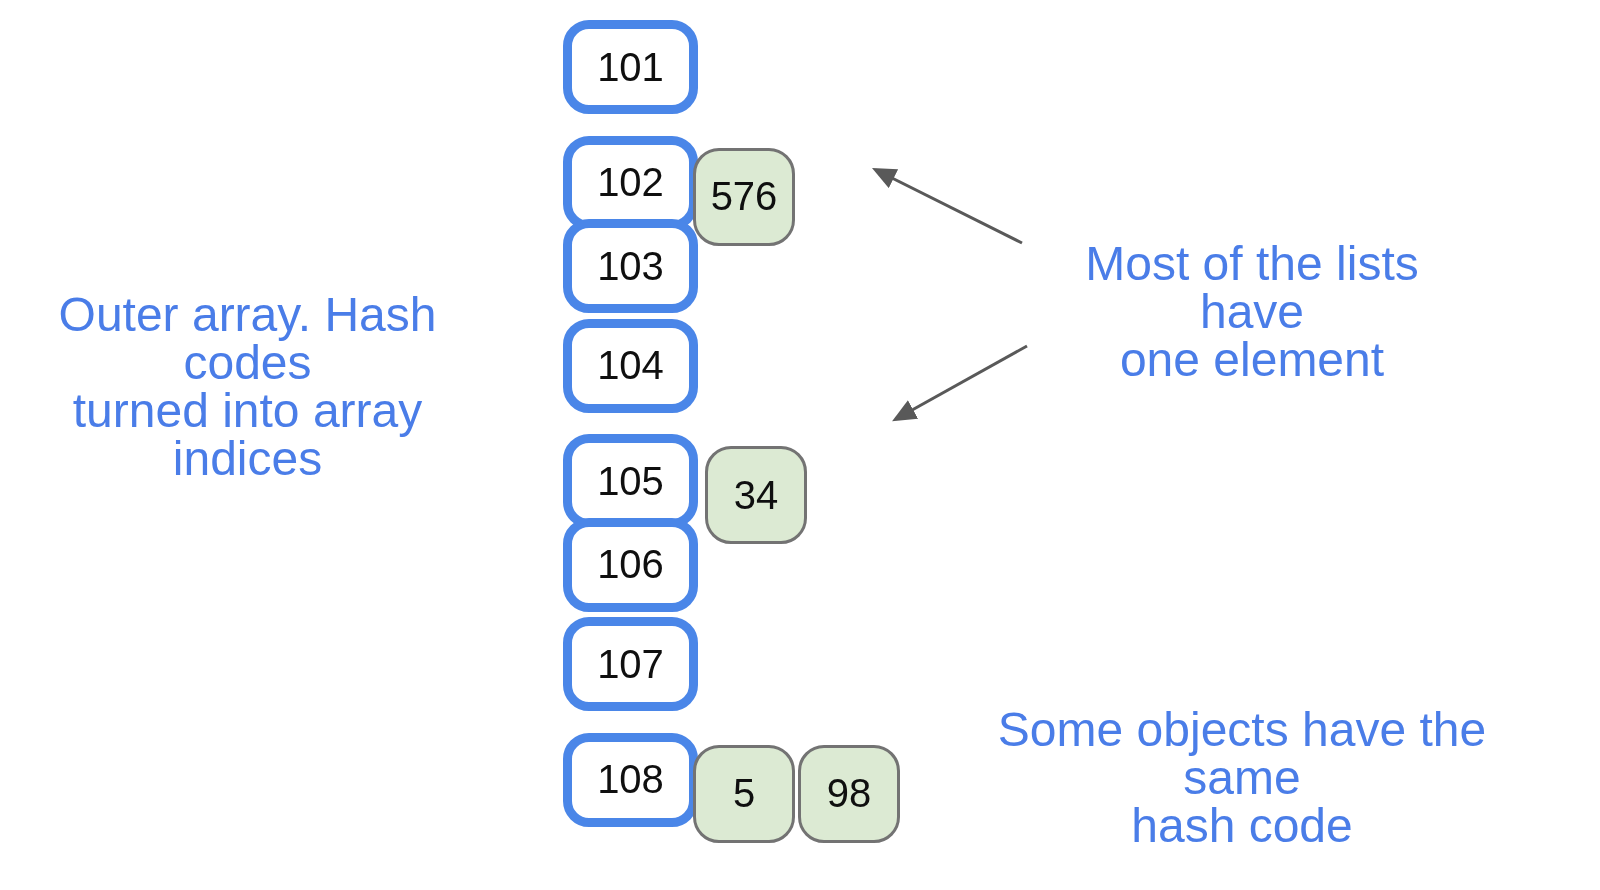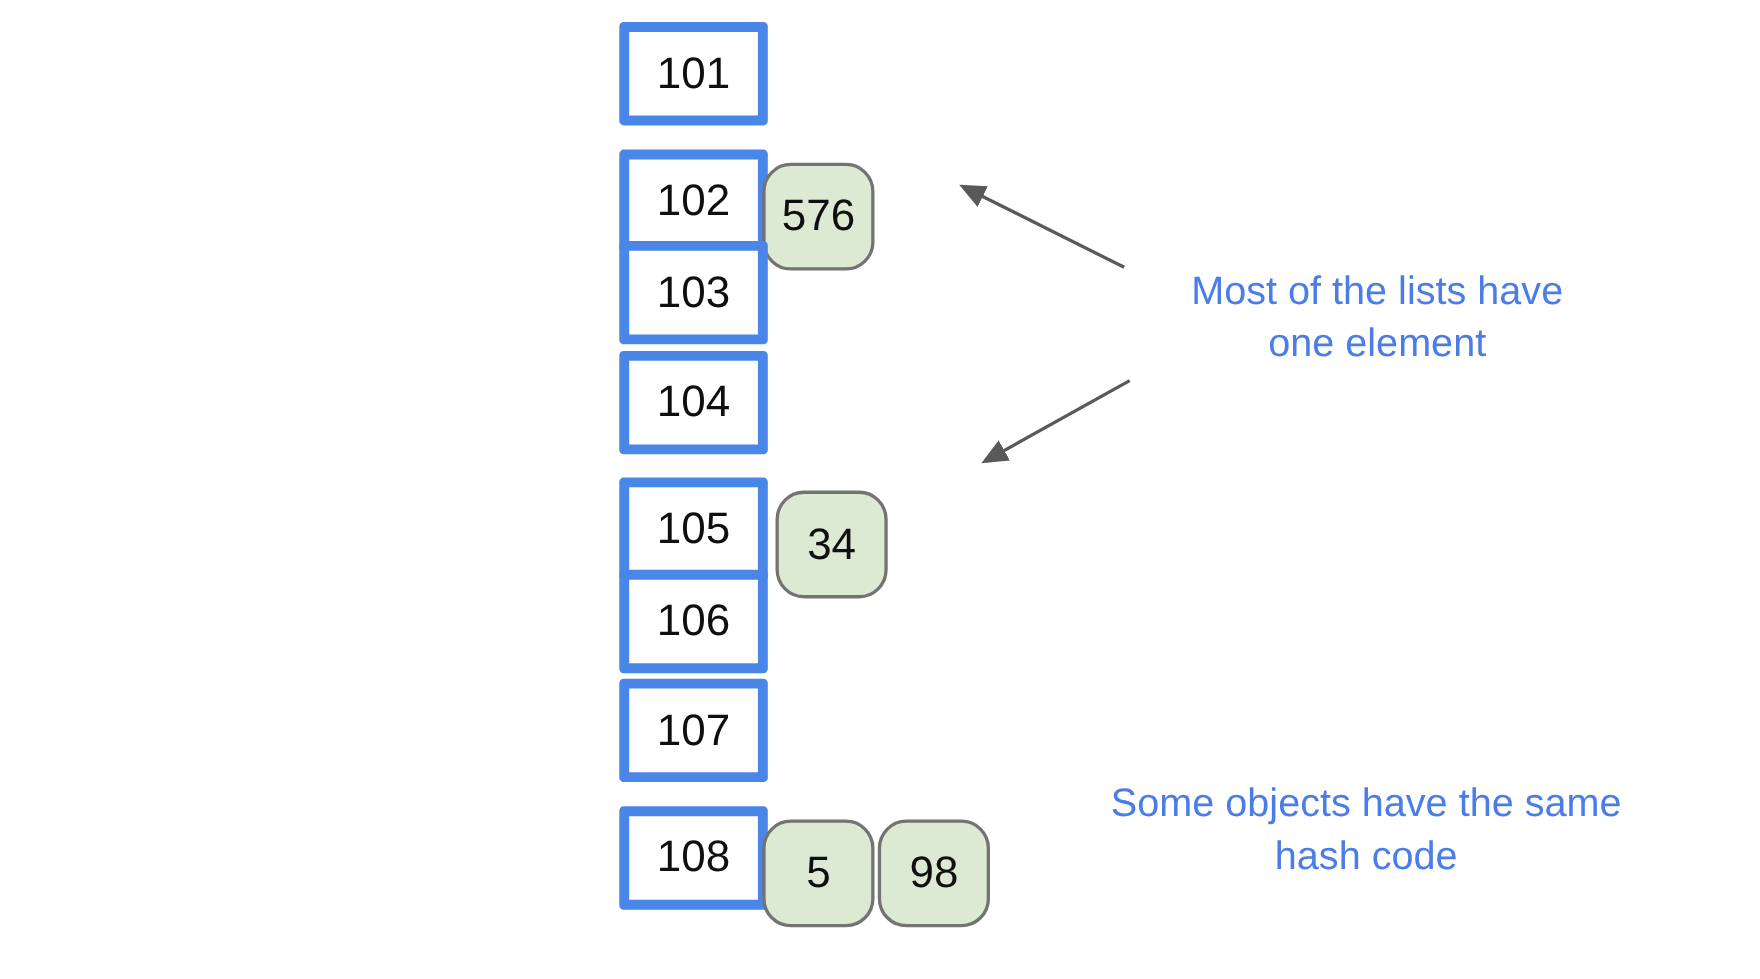--- a/index.html
+++ b/index.html
@@ -11,21 +11,21 @@
   .canvas {
     position: relative;
     width: 1600px;
     height: 890px;
     background: #ffffff;
     overflow: hidden;
   }
   .caption {
     position: absolute;
     color: #4a7de8;
-    font-size: 36px;
+    font-size: 48px;
     line-height: 48px;
     text-align: center;
     font-weight: 400;
   }
   .caption-left   { left: 10px;  top: 291px; width: 475px; }
   .caption-mid    { left: 1042px; top: 240px; width: 420px; }
   .caption-bottom { left: 977px; top: 706px; width: 530px; }
 
   .array-row {
     position: absolute;
@@ -39,21 +39,21 @@
     justify-content: center;
     font-size: 40px;
     color: #0f0f0f;
     flex: 0 0 auto;
   }
   .cell-index {
     width: 135px;
     height: 94px;
     background: #ffffff;
     border: 9px solid #4a86e8;
-    border-radius: 4px;
+    border-radius: 26px;
   }
   .cell-value {
     width: 102px;
     height: 98px;
     background: #dcead3;
     border: 3px solid #737373;
     border-radius: 26px;
     margin-top: 28px;
   }
   .arrows-layer {
@@ -63,20 +63,24 @@
     width: 1600px;
     height: 890px;
     pointer-events: none;
   }
 </style>
 </head>
 <body>
 
 <div class="canvas">
 
+  <div class="caption caption-left">
+    <div>Outer array. Hash codes</div>
+    <div>turned into array indices</div>
+  </div>
 
   <div class="caption caption-mid">
     <div>Most of the lists have</div>
     <div>one element</div>
   </div>
 
   <div class="caption caption-bottom">
     <div>Some objects have the same</div>
     <div>hash code</div>
   </div>

